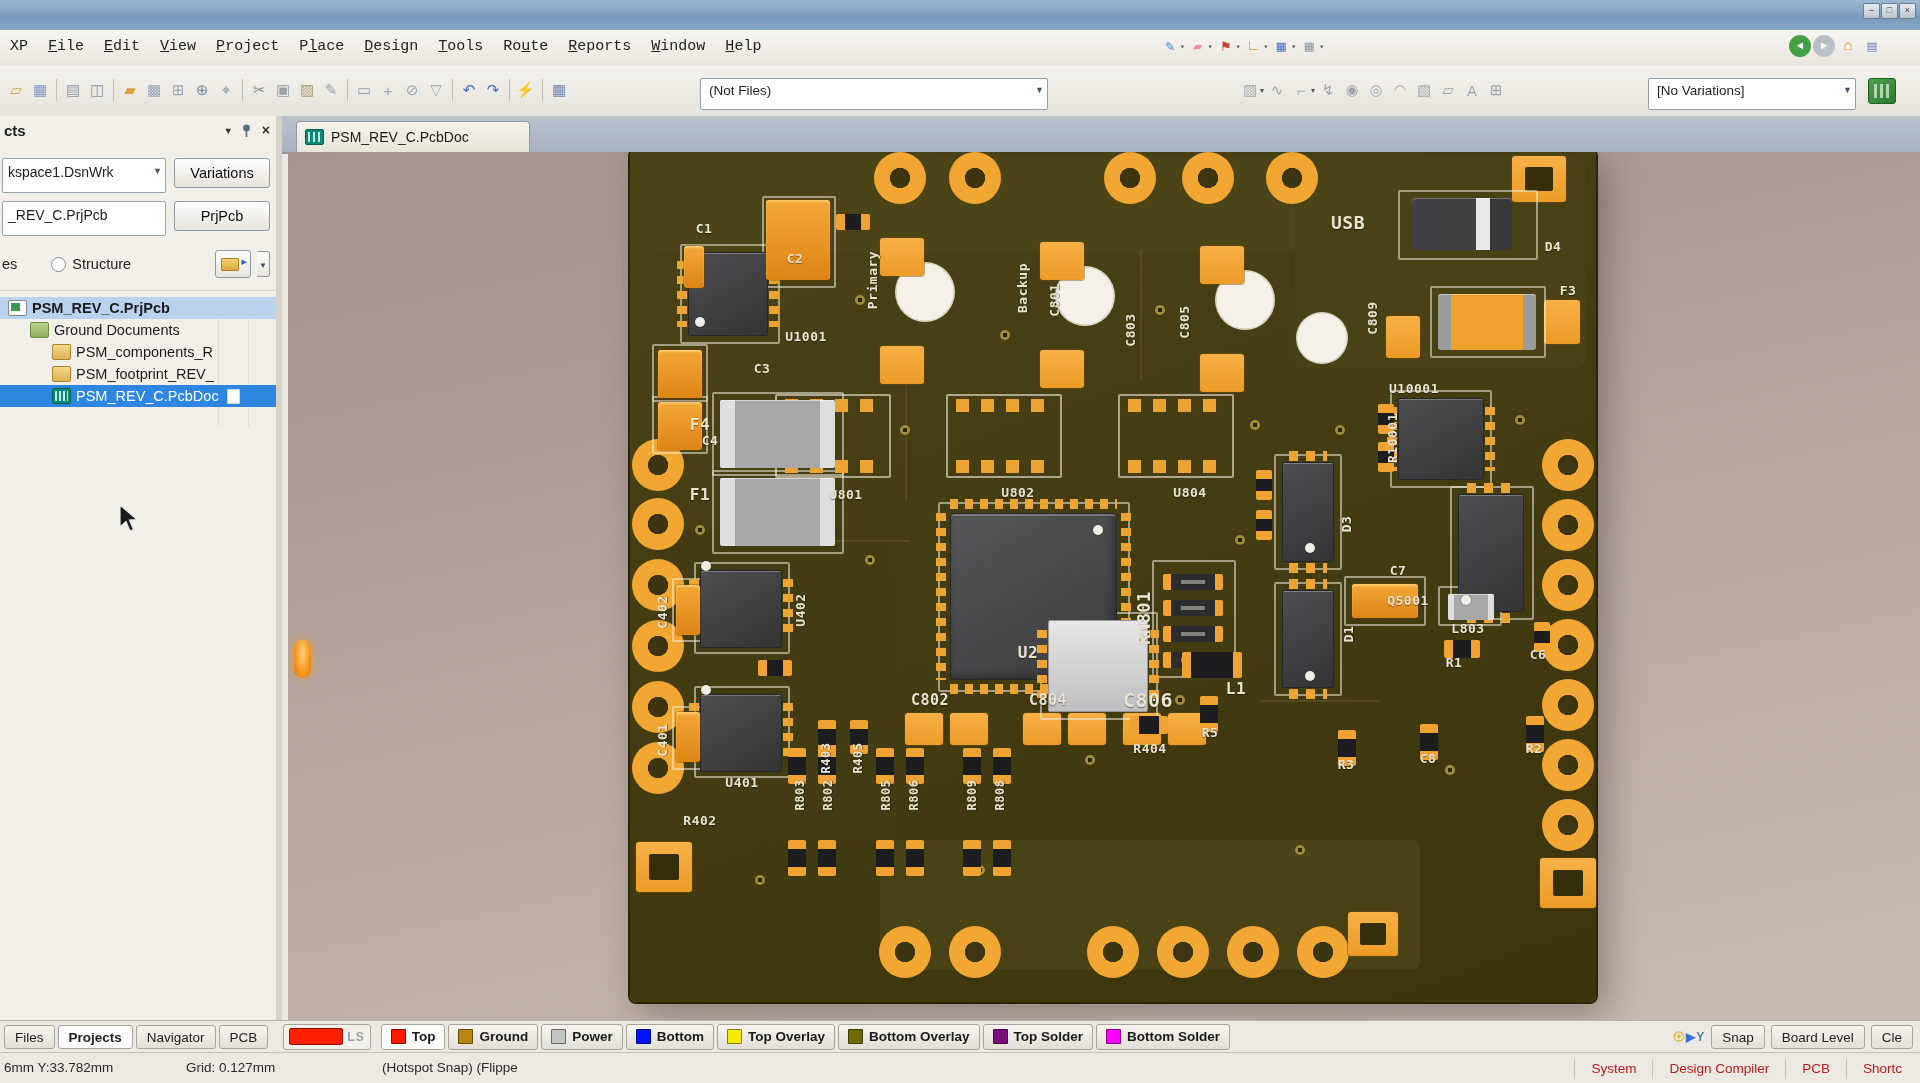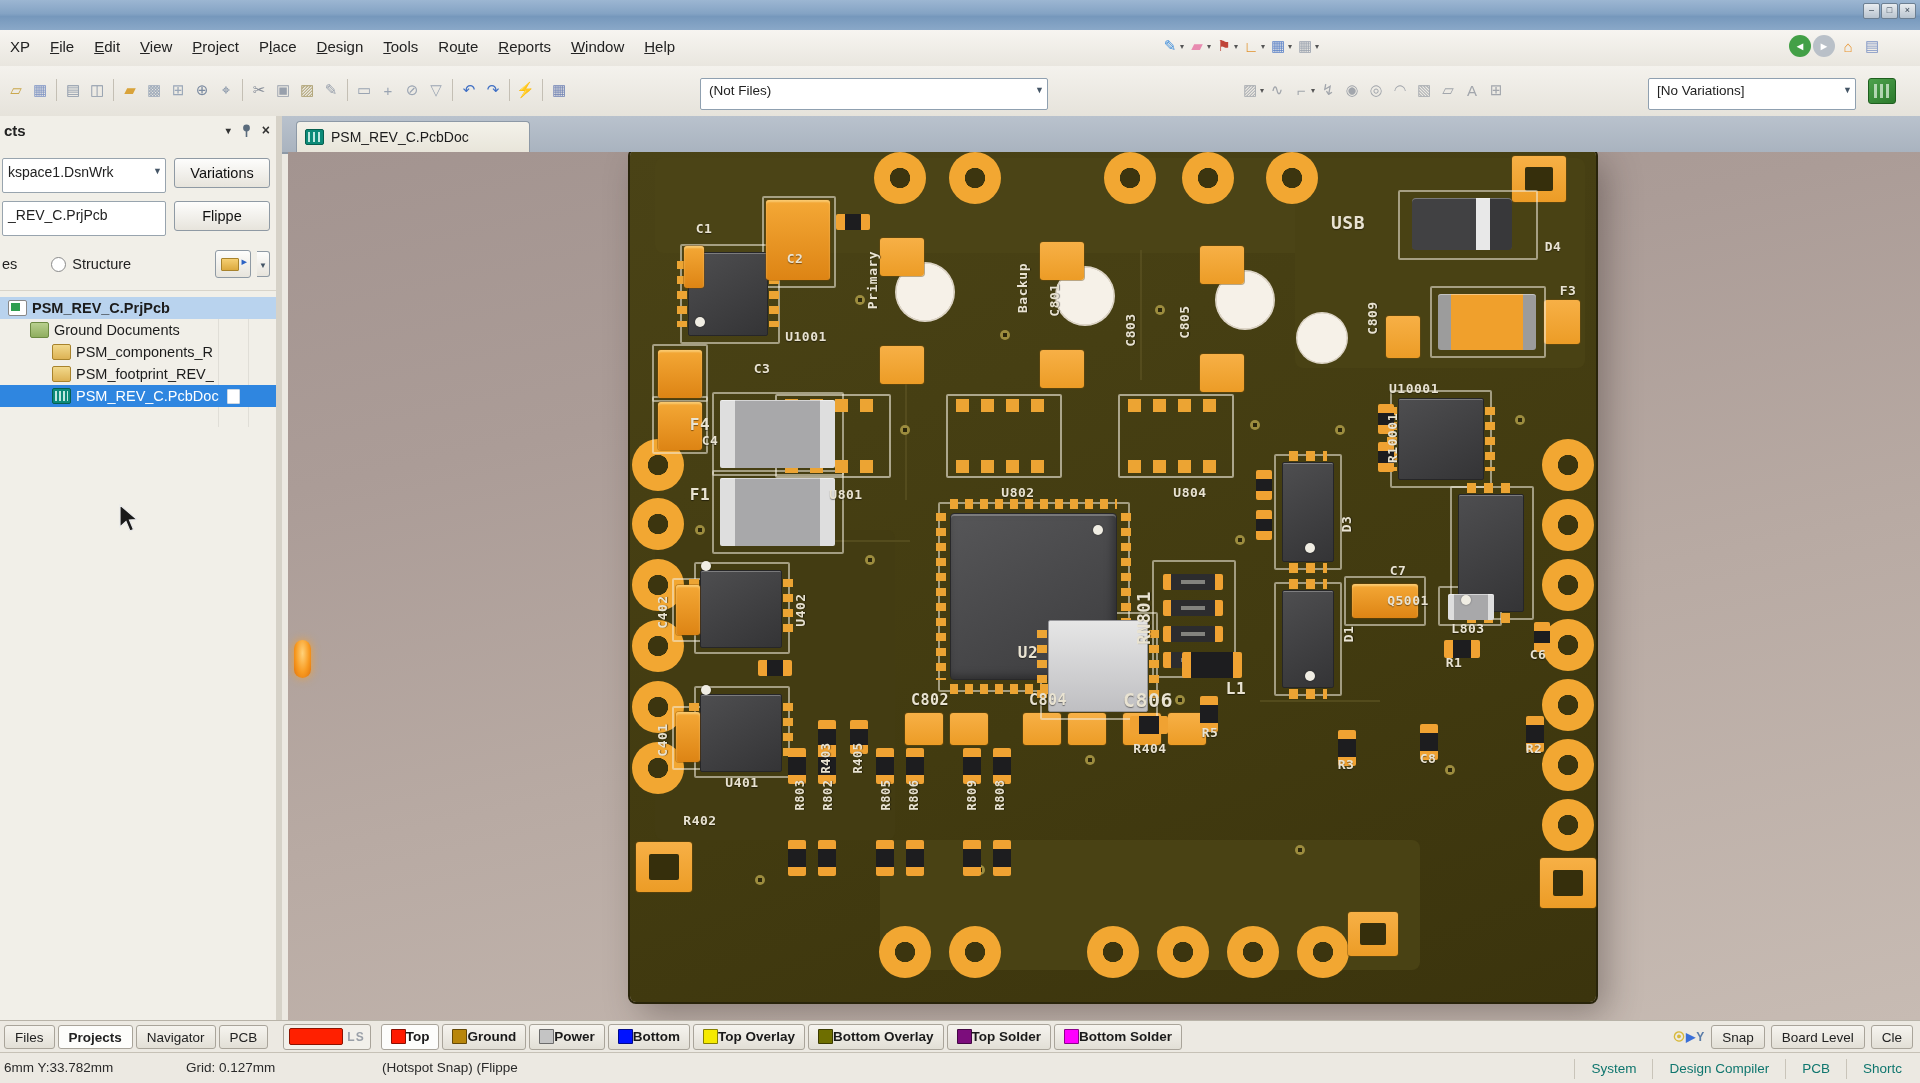--- a/index.html
+++ b/index.html
@@ -9,21 +9,21 @@
   
   .titlebar{position:absolute;left:0;top:0;right:0;height:30px;
     background:linear-gradient(180deg,#9cb6d2 0%,#84a3c4 45%,#7698bc 55%,#8aa8c8 100%);
     border-bottom:1px solid #5a7a9c;}
   .title-text{position:absolute;left:6px;top:6px;font-size:14.5px;color:#0d1c33;white-space:nowrap;}
   .win-btns{position:absolute;right:4px;top:3px;display:flex;gap:1px;}
   .win-btn{width:15px;height:14px;background:linear-gradient(180deg,#e8ecf0,#b9c4cf);
     border:1px solid #6c7f92;border-radius:2px;font-size:9px;line-height:13px;text-align:center;color:#33414f;}
   
   .menubar{position:absolute;left:0;top:30px;right:0;height:36px;
-    background:linear-gradient(180deg,#f7f5f1,#e9e6df);border-bottom:1px solid #cfcabf;}
+    background:linear-gradient(180deg,#f7f5f1,#e9e6df);border-bottom:1px solid #cfcabf;font-family:Liberation Mono, monospace;}
   .mi{display:inline-block;padding:8px 10px 0 10px;font-size:15px;color:#222;height:28px;}
   .mi u{text-decoration:underline;}
   .tb1{position:absolute;left:1158px;top:4px;display:flex;align-items:center;}
   .tbico{display:inline-flex;align-items:center;justify-content:center;width:24px;height:24px;
     font-size:15px;border-radius:3px;}
   .tbico.disabled{color:#a2a6ac;}
   .dd{font-size:8px;color:#555;margin:0 1px 0 -2px;}
   .pathcombo{position:absolute;left:1452px;top:5px;width:326px;height:25px;background:#fff;
     border:1px solid #8fa0b0;border-radius:2px;font-size:13.5px;color:#222;
     padding:4px 18px 0 6px;white-space:nowrap;overflow:hidden;}
@@ -145,32 +145,32 @@
   .bottombar{position:absolute;left:0;top:1020px;right:0;height:32px;background:#ece9e2;
       border-top:1px solid #b8b3a8;display:flex;align-items:center;padding:0 4px;box-sizing:border-box;}
   .btab{height:24px;padding:4px 10px 0 10px;box-sizing:border-box;font-size:13.5px;color:#222;
       background:linear-gradient(180deg,#f6f4ef,#e2dfd6);border:1px solid #a9a49a;border-radius:3px;
       margin-right:3px;white-space:nowrap;}
   .btab.active{background:#fdfdfb;font-weight:bold;}
   .lsbox{display:flex;align-items:center;height:24px;border:1px solid #a9a49a;border-radius:3px;
       background:#f2f0ea;padding:0 5px;margin:0 10px 0 12px;gap:4px;}
   .lsswatch{width:52px;height:15px;background:#ff2000;border:1px solid #8d1200;border-radius:2px;}
   .lstext{font-size:12px;color:#9aa0a8;font-weight:bold;letter-spacing:1px;}
-  .ltab{display:flex;align-items:center;height:24px;padding:0 9px;font-size:13.5px;
+  .ltab{display:flex;align-items:center;gap:6px;height:24px;padding:0 9px;font-size:13.5px;
       font-weight:bold;color:#1a1a1a;background:linear-gradient(180deg,#f6f4ef,#e2dfd6);
       border:1px solid #a9a49a;border-radius:3px;margin-right:3px;white-space:nowrap;}
   .ltab.active{background:#fdfdfb;}
   .lswatch{width:13px;height:13px;border:1px solid rgba(0,0,0,.45);border-radius:1px;flex:none;}
   .bbright{margin-left:auto;display:flex;align-items:center;gap:3px;}
   .bbicons{display:flex;align-items:center;font-size:12px;gap:1px;margin-right:4px;}
   .statusbar{position:absolute;left:0;top:1052px;right:0;height:31px;background:#ece9e2;
       border-top:1px solid #c6c1b6;font-size:13.5px;color:#2a2a2a;}
   .sb{position:absolute;top:7px;white-space:nowrap;}
   .sbright{position:absolute;right:2px;top:0;height:100%;display:flex;align-items:center;}
-  .sbitem{padding:0 16px;border-left:1px solid #c9c4b9;height:20px;line-height:20px;color:#0f766e;}
+  .sbitem{padding:0 16px;border-left:1px solid #c9c4b9;height:20px;line-height:20px;color:#b91c1c;}
   .cursor{position:absolute;z-index:50;}
 </style>
 </head>
 <body>
 
 <div class="app">
 
   <div class="titlebar">
     <div class="win-btns">
       <span class="win-btn">–</span>
@@ -501,21 +501,21 @@
       <div class="pcombo">
         <span>kspace1.DsnWrk</span>
         <span class="dda">▼</span>
       </div>
       <div class="pbtn">Variations</div>
     </div>
     <div class="prow">
       <div class="pcombo">
         <span>_REV_C.PrjPcb</span>
       </div>
-      <div class="pbtn">Flippe</div>
+      <div class="pbtn">PrjPcb</div>
     </div>
     <div class="pview">
       <span>es</span>
       <span class="radio" style="margin-left:28px;"></span>
       <span>Structure</span>
       <span class="foldbtn"></span>
       <span class="folddd">▼</span>
     </div>
     <div class="ptree" id="ptree">
       <div class="gline" style="left:218px;"></div>

